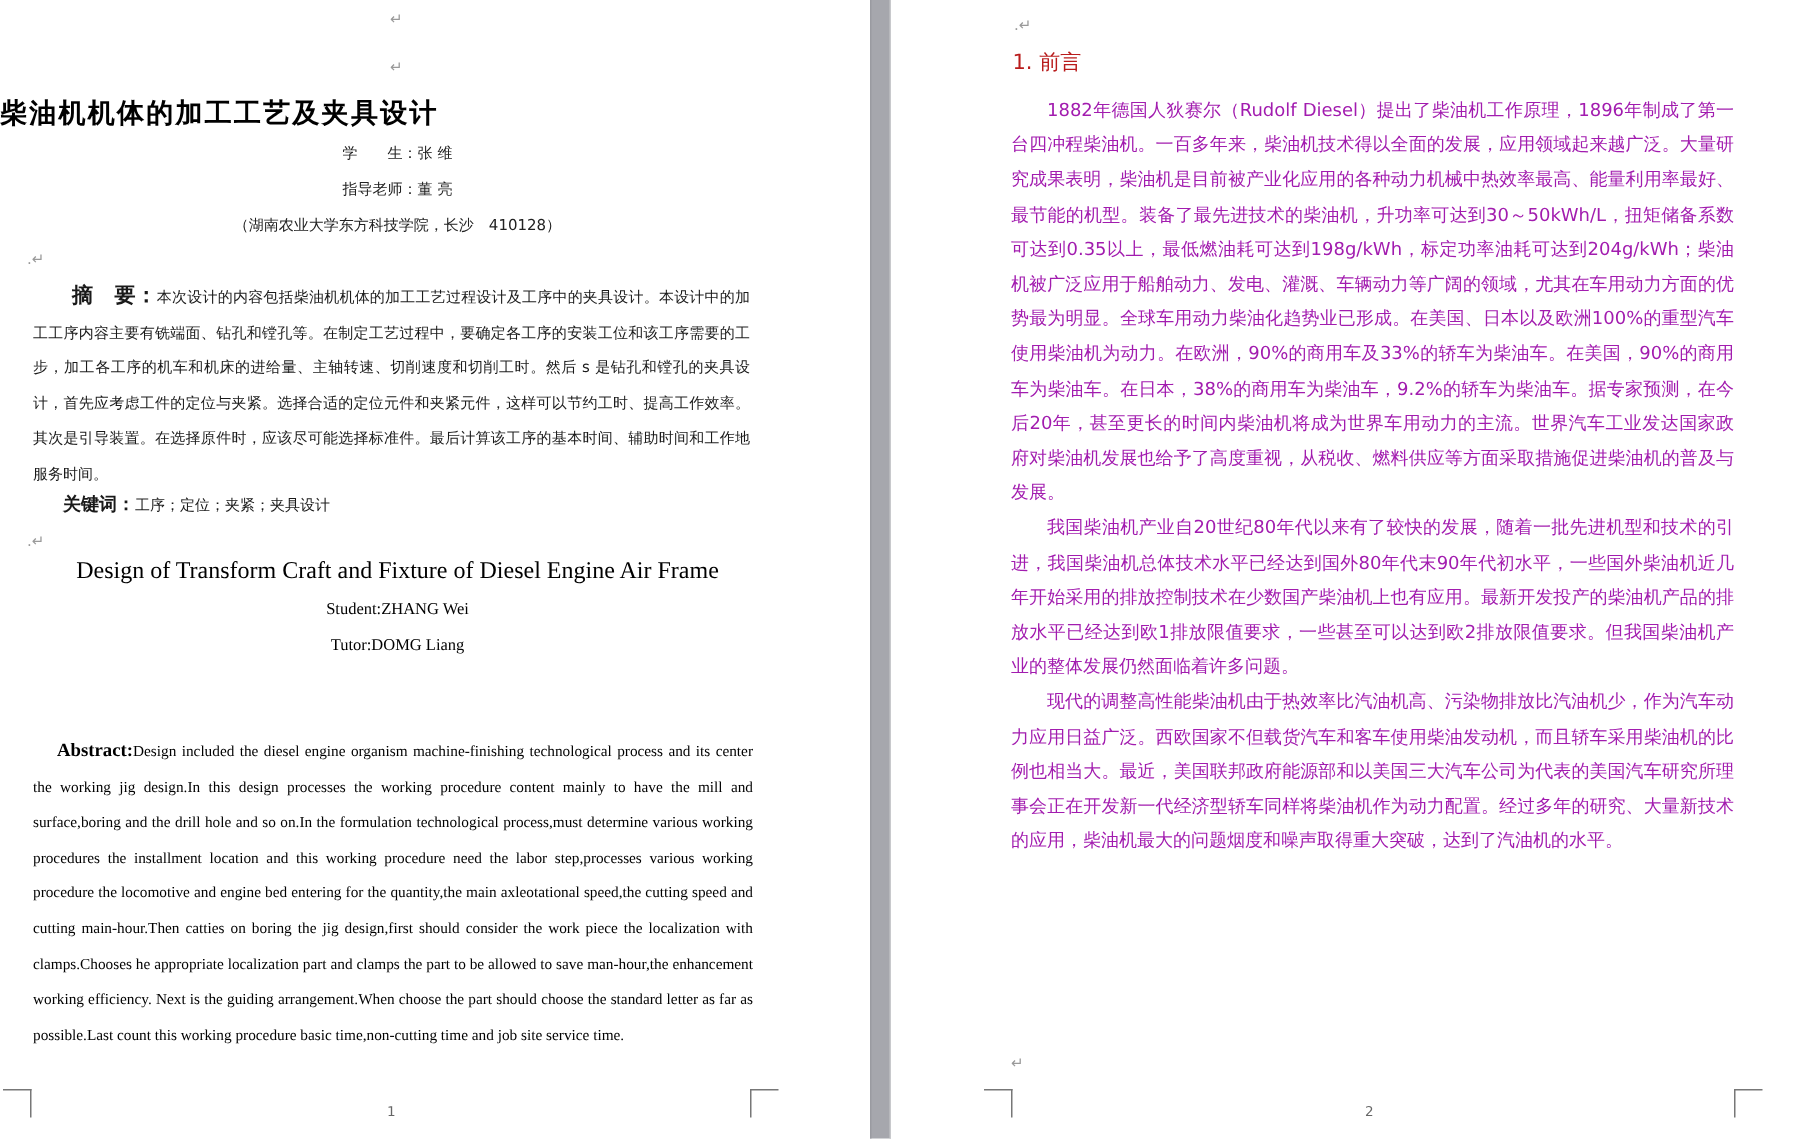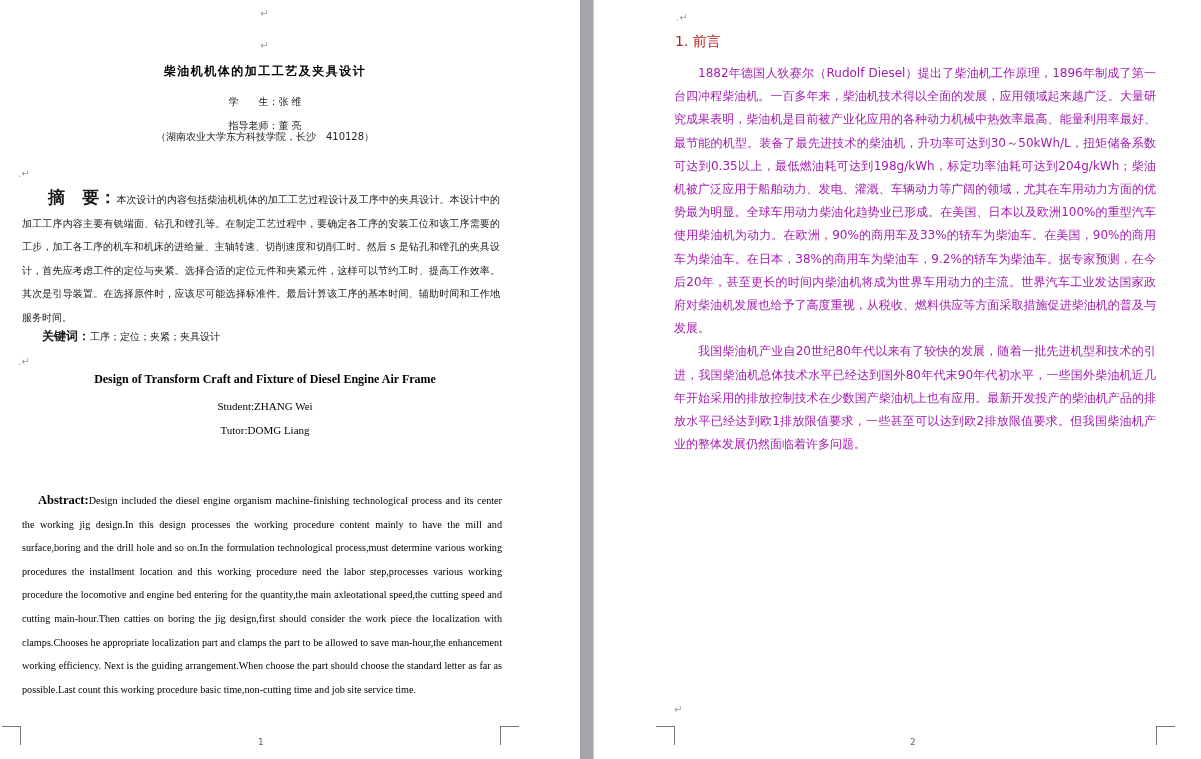--- a/index.html
+++ b/index.html
@@ -11,27 +11,27 @@
   }
   .page { position: absolute; top: 0; height: 759px; background: #fff; overflow: hidden; }
   #page1 { left: 0; width: 580px; }
   #page2 { left: 596px; width: 605px; }
   .gutter { position: absolute; top: 0; left: 580px; width: 14px; height: 759px; background: #a6a7ad; border-left: 1px solid #9a9ba1; border-right: 1px solid #c8c9cc; box-sizing: border-box; }
 
   .mark { color: #9a9a9a; font-size: 10px; font-family: "DejaVu Sans", sans-serif; }
   .abs { position: absolute; }
 
   
-  .cn-title { position: absolute; top: 63px; left: 0; width: 530px; text-align: center; font-size: 12px; font-weight: bold; letter-spacing: 1.5px; font-family: "DejaVu Serif", serif; }
+  .cn-title { position: absolute; top: 63px; left: 0; width: 530px; text-align: left; font-size: 18px; font-weight: bold; letter-spacing: 1.5px; font-family: "DejaVu Serif", serif; }
   .cn-line { position: absolute; left: 0; width: 530px; text-align: center; font-size: 10px; color: #222; }
   .abstract-cn { position: absolute; left: 22px; top: 186px; width: 478px; font-size: 10px; line-height: 23.5px; color: #1a1a1a; text-align: justify; }
-  .abstract-cn .lbl { font-weight: bold; font-size: 17px; margin-left: 26px; }
+  .abstract-cn .lbl { font-weight: bold; font-size: 14px; margin-left: 26px; }
   .keywords { position: absolute; left: 42px; top: 328px; font-size: 10px; color: #1a1a1a; }
   .keywords .lbl { font-weight: bold; font-size: 12px; }
-  .en-title { position: absolute; top: 372px; left: 0; width: 530px; text-align: center; font-family: "Liberation Serif", serif; font-weight: bold; font-size: 12px; }
+  .en-title { position: absolute; top: 372px; left: 0; width: 530px; text-align: center; font-family: "Liberation Serif", serif; font-weight: normal; font-size: 16px; }
   .en-line { position: absolute; left: 0; width: 530px; text-align: center; font-family: "Liberation Serif", serif; font-size: 11px; }
   .abstract-en { position: absolute; left: 22px; top: 489px; width: 480px; font-family: "Liberation Serif", serif; font-size: 10.2px; line-height: 23.6px; text-align: justify; }
   .abstract-en .lbl { font-weight: bold; font-size: 12.5px; margin-left: 16px; }
 
   
   .p2-heading { position: absolute; left: 79px; top: 33px; font-size: 14px; color: #b91c1c; }
   .p2-body { position: absolute; left: 78px; top: 62px; width: 482px; font-size: 12px; line-height: 23.2px; color: #a21caf; text-align: justify; }
   .p2-body p { margin: 0; text-indent: 2em; }
 
   .corner { position: absolute; width: 18px; height: 18px; }
@@ -42,21 +42,21 @@
 </head>
 <body>
 
 <div class="page" id="page1">
   <span class="abs mark" style="left:260px;top:8px">↵</span>
   <span class="abs mark" style="left:260px;top:40px">↵</span>
 
   <div class="cn-title">柴油机机体的加工工艺及夹具设计</div>
   <div class="cn-line" style="top:95px">学　　生：张 维</div>
   <div class="cn-line" style="top:119px">指导老师：董 亮</div>
-  <div class="cn-line" style="top:130px">（湖南农业大学东方科技学院，长沙　410128）</div>
+  <div class="cn-line" style="top:143px">（湖南农业大学东方科技学院，长沙　410128）</div>
   <span class="abs mark" style="left:18px;top:168px">.↵</span>
 
   <div class="abstract-cn">
     <span class="lbl">摘　要：</span><span>本次设计的内容包括柴油机机体的加工工艺过程设计及工序中的夹具设计。本设计中的加工工序内容主要有铣端面、钻孔和镗孔等。在制定工艺过程中，要确定各工序的安装工位和该工序需要的工步，加工各工序的机车和机床的进给量、主轴转速、切削速度和切削工时。然后 s 是钻孔和镗孔的夹具设计，首先应考虑工件的定位与夹紧。选择合适的定位元件和夹紧元件，这样可以节约工时、提高工作效率。其次是引导装置。在选择原件时，应该尽可能选择标准件。最后计算该工序的基本时间、辅助时间和工作地服务时间。</span>
   </div>
   <div class="keywords">
     <span class="lbl">关键词：</span><span>工序；定位；夹紧；夹具设计</span>
   </div>
   <span class="abs mark" style="left:18px;top:356px">.↵</span>
 
@@ -74,19 +74,20 @@
 </div>
 
 <div class="gutter"></div>
 
 <div class="page" id="page2">
   <span class="abs mark" style="left:80px;top:12px">.↵</span>
   <div class="p2-heading">1. 前言</div>
   <div class="p2-body">
     <p>1882年德国人狄赛尔（Rudolf Diesel）提出了柴油机工作原理，1896年制成了第一台四冲程柴油机。一百多年来，柴油机技术得以全面的发展，应用领域起来越广泛。大量研究成果表明，柴油机是目前被产业化应用的各种动力机械中热效率最高、能量利用率最好、最节能的机型。装备了最先进技术的柴油机，升功率可达到30～50kWh/L，扭矩储备系数可达到0.35以上，最低燃油耗可达到198g/kWh，标定功率油耗可达到204g/kWh；柴油机被广泛应用于船舶动力、发电、灌溉、车辆动力等广阔的领域，尤其在车用动力方面的优势最为明显。全球车用动力柴油化趋势业已形成。在美国、日本以及欧洲100%的重型汽车使用柴油机为动力。在欧洲，90%的商用车及33%的轿车为柴油车。在美国，90%的商用车为柴油车。在日本，38%的商用车为柴油车，9.2%的轿车为柴油车。据专家预测，在今后20年，甚至更长的时间内柴油机将成为世界车用动力的主流。世界汽车工业发达国家政府对柴油机发展也给予了高度重视，从税收、燃料供应等方面采取措施促进柴油机的普及与发展。</p>
     <p>我国柴油机产业自20世纪80年代以来有了较快的发展，随着一批先进机型和技术的引进，我国柴油机总体技术水平已经达到国外80年代末90年代初水平，一些国外柴油机近几年开始采用的排放控制技术在少数国产柴油机上也有应用。最新开发投产的柴油机产品的排放水平已经达到欧1排放限值要求，一些甚至可以达到欧2排放限值要求。但我国柴油机产业的整体发展仍然面临着许多问题。</p>
+    <p>现代的调整高性能柴油机由于热效率比汽油机高、污染物排放比汽油机少，作为汽车动力应用日益广泛。西欧国家不但载货汽车和客车使用柴油发动机，而且轿车采用柴油机的比例也相当大。最近，美国联邦政府能源部和以美国三大汽车公司为代表的美国汽车研究所理事会正在开发新一代经济型轿车同样将柴油机作为动力配置。经过多年的研究、大量新技术的应用，柴油机最大的问题烟度和噪声取得重大突破，达到了汽油机的水平。</p>
   </div>
   <span class="abs mark" style="left:78px;top:704px">↵</span>
 
   <div class="corner bl" style="left:60px;top:726px"></div>
   <div class="corner br" style="left:560px;top:726px"></div>
   <div class="pagenum" style="left:314px;top:737px">2</div>
 </div>
 
 </body></html>

